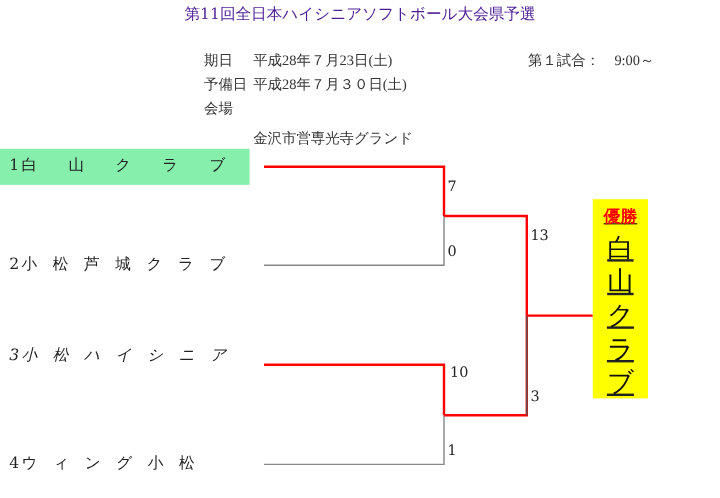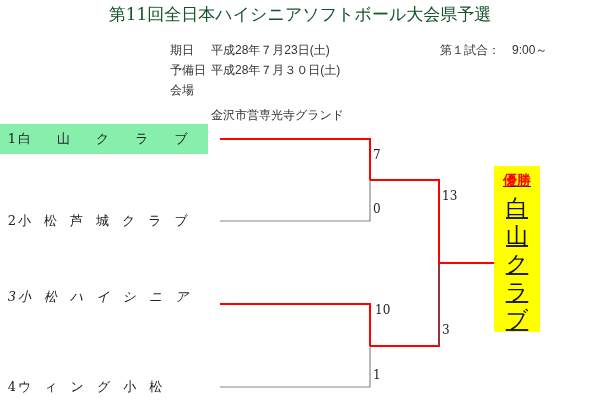--- a/index.html
+++ b/index.html
@@ -1,18 +1,18 @@
 <!DOCTYPE html>
 <html><head>
 <meta charset="utf-8">
 <style>
   html, body { margin:0; padding:0; background:#ffffff; }
   body { width:600px; height:415px; position:relative; overflow:hidden; font-family:"DejaVu Serif", serif; color:#222; }
-  .title { position:absolute; left:0; top:3px; width:600px; text-align:center; font-size:17px; font-family:"DejaVu Serif", serif; color:#14532d; letter-spacing:0px; }
-  .info { position:absolute; font-size:12px; font-family:Liberation Sans, sans-serif; color:#333; white-space:pre; }
+  .title { position:absolute; left:0; top:3px; width:600px; text-align:center; font-size:13px; font-family:"DejaVu Serif", serif; color:#4c1d95; letter-spacing:0px; }
+  .info { position:absolute; font-size:12px; font-family:Liberation Serif, serif; color:#333; white-space:pre; }
   .team { position:absolute; left:0; height:30px; line-height:30px; font-size:13px; font-family:"DejaVu Serif", serif; color:#222; white-space:nowrap; }
   .team .num { display:inline-block; width:16px; text-align:right; margin-right:2px; }
   .team .name { letter-spacing:0; }
   .team.winner { background:#86efac; width:208px; }
   .score { position:absolute; font-size:12px; font-family:"DejaVu Serif", serif; color:#222; }
   .champ { position:absolute; left:494px; top:166px; width:46px; height:166px; background:#ffff00; text-align:center;text-decoration:underline; }
   .champ .label { color:#ff0000; font-size:14px; font-weight:bold; margin-top:6px; font-family:"DejaVu Serif", serif; }
   .champ .name { font-size:22px; line-height:28px; margin-top:4px; color:#111; font-family:"DejaVu Serif", serif; }
   svg.bracket { position:absolute; left:0; top:0; }
 </style>

